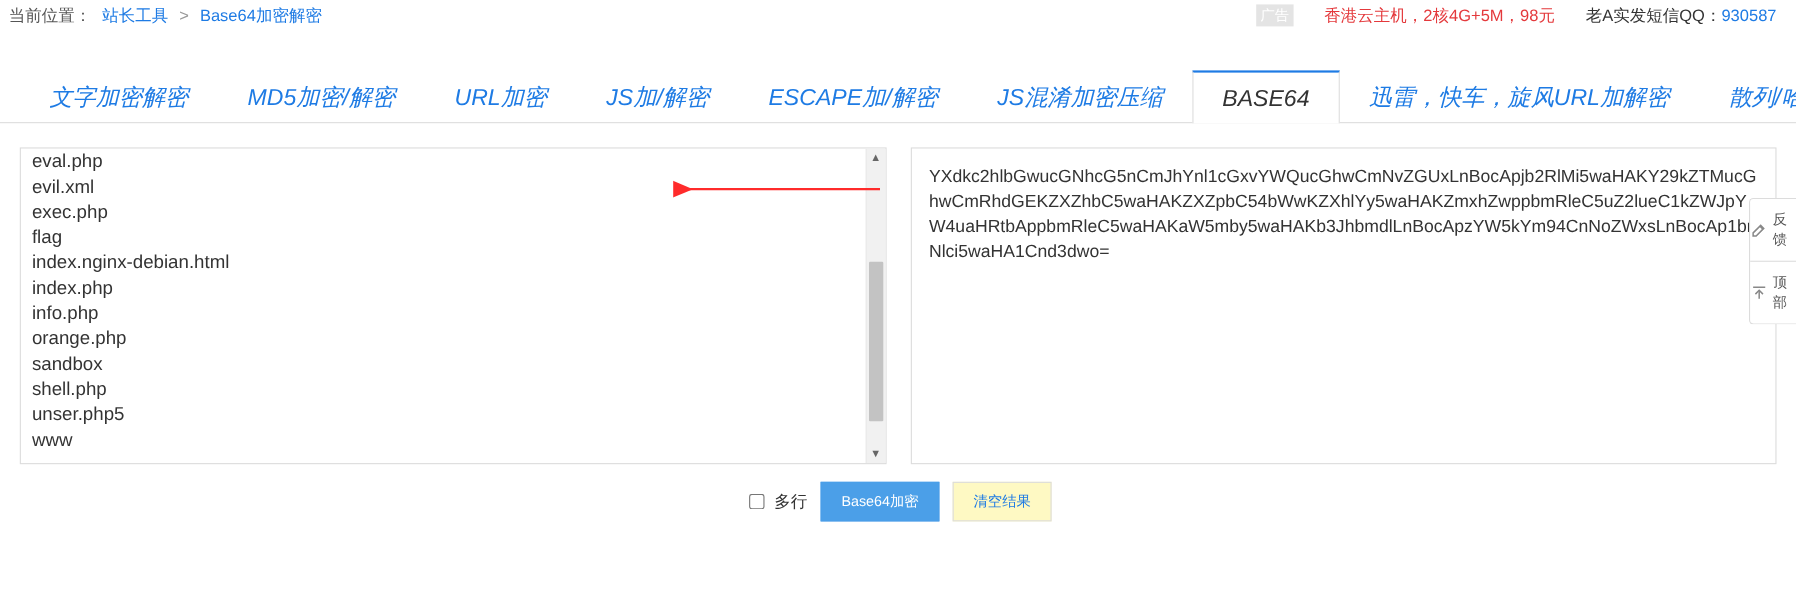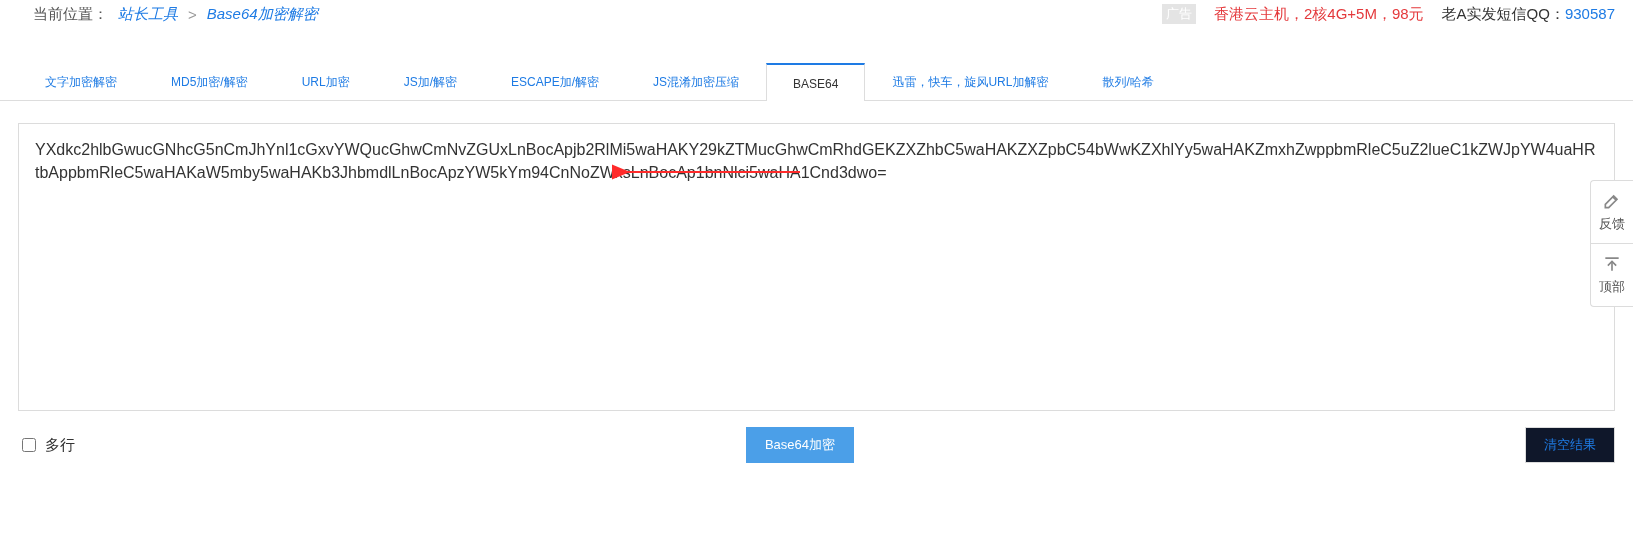--- a/index.html
+++ b/index.html
@@ -10,61 +10,61 @@
     --bg:#ffffff;
     --muted:#555;
     --light:#f5f5f5;
     --btnblue:#4b9fe8;
     --scroll-thumb:#c3c3c3;
   }
   html,body{margin:0;padding:0;font-family:"Microsoft YaHei","PingFang SC",Arial,sans-serif;font-size:15px;color:#333;background:#fff;}
   a{text-decoration:none;}
 
   
-  .crumb-bar{display:flex;align-items:center;justify-content:space-between;padding:4px 18px 14px 33px;border-bottom:0;text-align:center;}
+  .crumb-bar{display:flex;align-items:center;justify-content:space-between;padding:4px 18px 14px 8px;border-bottom:0;text-align:center;}
   .crumb-left{display:flex;align-items:center;gap:10px;color:#888;}
   .crumb-left .lbl{color:#555;}
-  .crumb-left a{color:var(--blue);font-style:italic;}
+  .crumb-left a{color:var(--blue);}
   .crumb-left .sep{color:#999;}
-  .crumb-right{display:flex;align-items:center;gap:18px;}
+  .crumb-right{display:flex;align-items:center;gap:28px;}
   .ad-badge{display:inline-block;background:#e4e4e4;color:#fff;font-size:13px;padding:1px 4px;line-height:18px;}
   .ad-text{color:var(--red);}
   .sms-label{color:#333;}
   .sms-qq{color:var(--blue);}
 
   
   .tabs{display:flex;align-items:flex-end;border-bottom:1px solid var(--tab-border);padding:0 18px;margin-top:22px;}
-  .tab{padding:12px 26px 10px;color:var(--blue);cursor:pointer;font-size:12px;border:1px solid transparent;border-bottom:none;position:relative;top:1px;white-space:nowrap;}
+  .tab{padding:12px 26px 10px;color:var(--blue);cursor:pointer;font-size:21px;border:1px solid transparent;border-bottom:none;position:relative;top:1px;white-space:nowrap;font-style:italic;}
   .tab.active{border-color:var(--tab-border);border-top:2px solid var(--blue);background:#fff;color:#333;}
 
   
   .panes{display:flex;gap:22px;padding:22px 18px 10px 18px;}
   .pane{flex:1;border:1px solid var(--border);height:288px;position:relative;box-sizing:border-box;}
   .left-pane .pane-inner{position:absolute;inset:0;overflow:hidden;}
   .left-lines{padding:0 8px 0 10px;font-size:17px;line-height:23px;color:#333;white-space:pre;font-family:Arial,sans-serif;}
   .scroll-track{position:absolute;right:0;top:0;width:17px;height:100%;background:#f1f1f1;border-left:1px solid #e9e9e9;}
   .scroll-thumb{position:absolute;left:2px;width:13px;background:var(--scroll-thumb);border-radius:1px;}
   .scroll-btn{position:absolute;left:0;width:17px;height:17px;display:flex;align-items:center;justify-content:center;color:#666;font-size:10px;}
   .scroll-btn.up{top:0;}
   .scroll-btn.dn{bottom:0;}
 
   .right-text{position:absolute;inset:0;padding:14px 16px;font-size:16px;line-height:23px;color:#333;word-break:break-all;overflow:hidden;}
   .arrow-svg{display:block;}
 
   
-  .btn-row{display:flex;justify-content:space-between;align-items:center;gap:12px;padding:6px 18px 18px;}
+  .btn-row{display:flex;justify-content:center;align-items:center;gap:12px;padding:6px 18px 18px;}
   .chk-wrap{display:flex;align-items:center;gap:6px;color:#333;font-size:15px;}
   .chk-wrap input{width:14px;height:14px;}
   .btn{padding:8px 18px;font-size:13px;border:1px solid transparent;cursor:pointer;}
   .btn-blue{background:var(--btnblue);color:#fff;border-color:var(--btnblue);}
-  .btn-plain{background:#0f172a;color:var(--blue);border-color:var(--border);}
+  .btn-plain{background:#fef9c3;color:var(--blue);border-color:var(--border);}
 
   
   .dock{position:fixed;right:0;top:180px;width:42px;border:1px solid var(--border);border-right:none;background:#fff;border-radius:4px 0 0 4px;overflow:hidden;}
-  .dock-item{display:flex;flex-direction:column;align-items:center;gap:4px;padding:10px 0;font-size:13px;color:#555;cursor:pointer;}
+  .dock-item{display:flex;align-items:center;gap:4px;padding:10px 0;font-size:13px;color:#555;cursor:pointer;}
   .dock-item + .dock-item{border-top:1px solid var(--border);}
   .dock-icon{width:20px;height:20px;}
 
   .page{position:relative;width:1633px;}
 </style>
 </head>
 <body>
 
 <div class="page">
 
@@ -90,20 +90,42 @@
       <div class="tab">URL加密</div>
       <div class="tab">JS加/解密</div>
       <div class="tab">ESCAPE加/解密</div>
       <div class="tab">JS混淆加密压缩</div>
       <div class="tab active">BASE64</div>
       <div class="tab">迅雷，快车，旋风URL加解密</div>
       <div class="tab">散列/哈希</div>
     </div>
 
   <div class="panes">
+    <div class="pane left-pane">
+      <div class="pane-inner">
+        <div class="left-lines" id="left-lines">eval.php
+evil.xml
+exec.php
+flag
+index.nginx-debian.html
+index.php
+info.php
+orange.php
+sandbox
+shell.php
+unser.php5
+www</div>
+        <div class="scroll-track">
+          <div class="scroll-btn up">▲</div>
+          <div class="scroll-thumb" id="scroll-thumb" style="top: 103px; height: 145px;"></div>
+          <div class="scroll-btn dn">▼</div>
+        </div>
+      </div>
+
+    </div>
     <div class="pane">
       <div class="right-text">YXdkc2hlbGwucGNhcG5nCmJhYnl1cGxvYWQucGhwCmNvZGUxLnBocApjb2RlMi5waHAKY29kZTMucGhwCmRhdGEKZXZhbC5waHAKZXZpbC54bWwKZXhlYy5waHAKZmxhZwppbmRleC5uZ2lueC1kZWJpYW4uaHRtbAppbmRleC5waHAKaW5mby5waHAKb3JhbmdlLnBocApzYW5kYm94CnNoZWxsLnBocAp1bnNlci5waHA1Cnd3dwo=</div>
     </div>
 
     <svg class="arrow-svg" style="position:absolute;left:612px;top:160px;" width="190" height="24">
       <defs>
         <marker id="ahead" markerWidth="12" markerHeight="10" refX="2" refY="5" orient="auto">
           <path d="M12,0 L0,5 L12,10 z" fill="#ff2b2b"></path>
         </marker>
       </defs>

